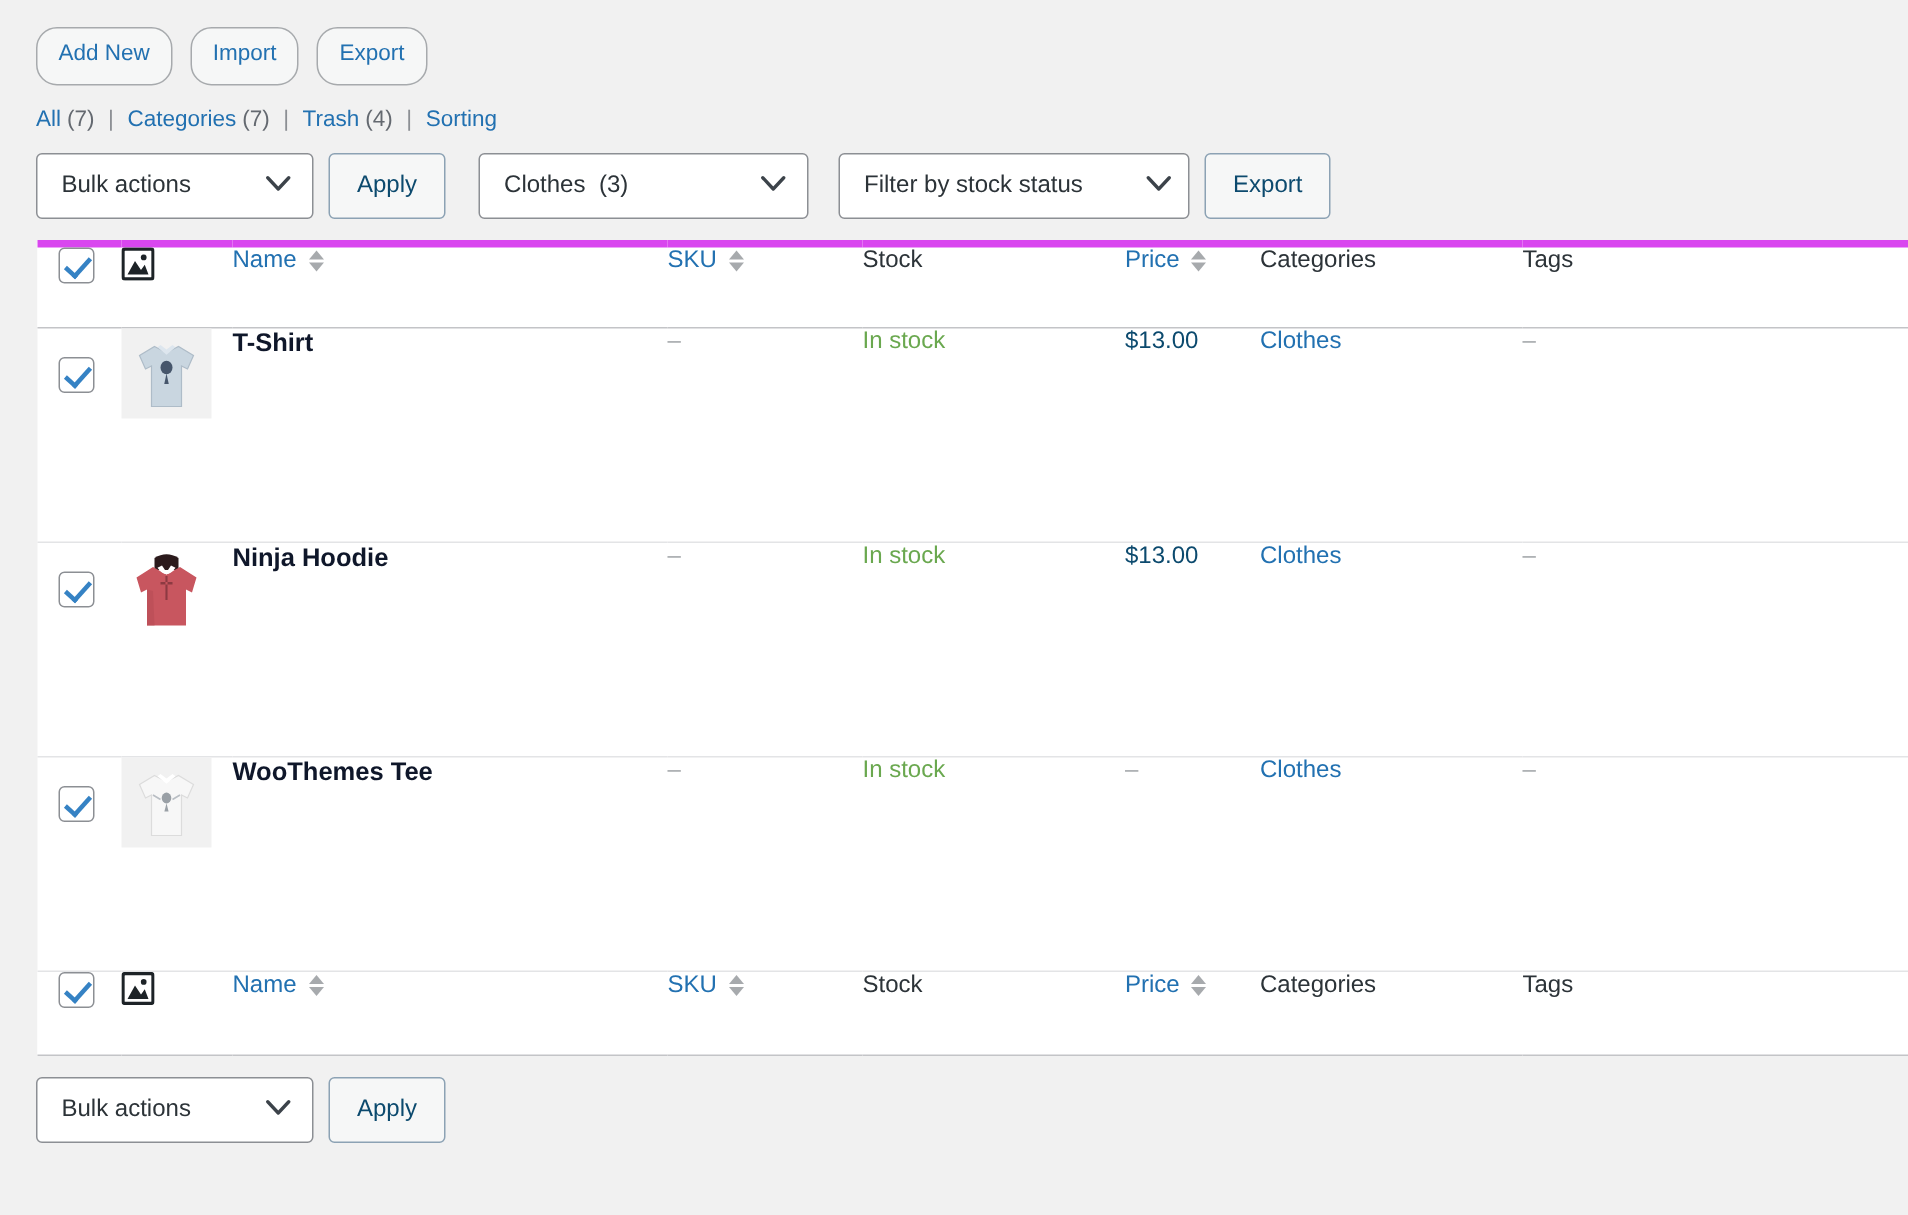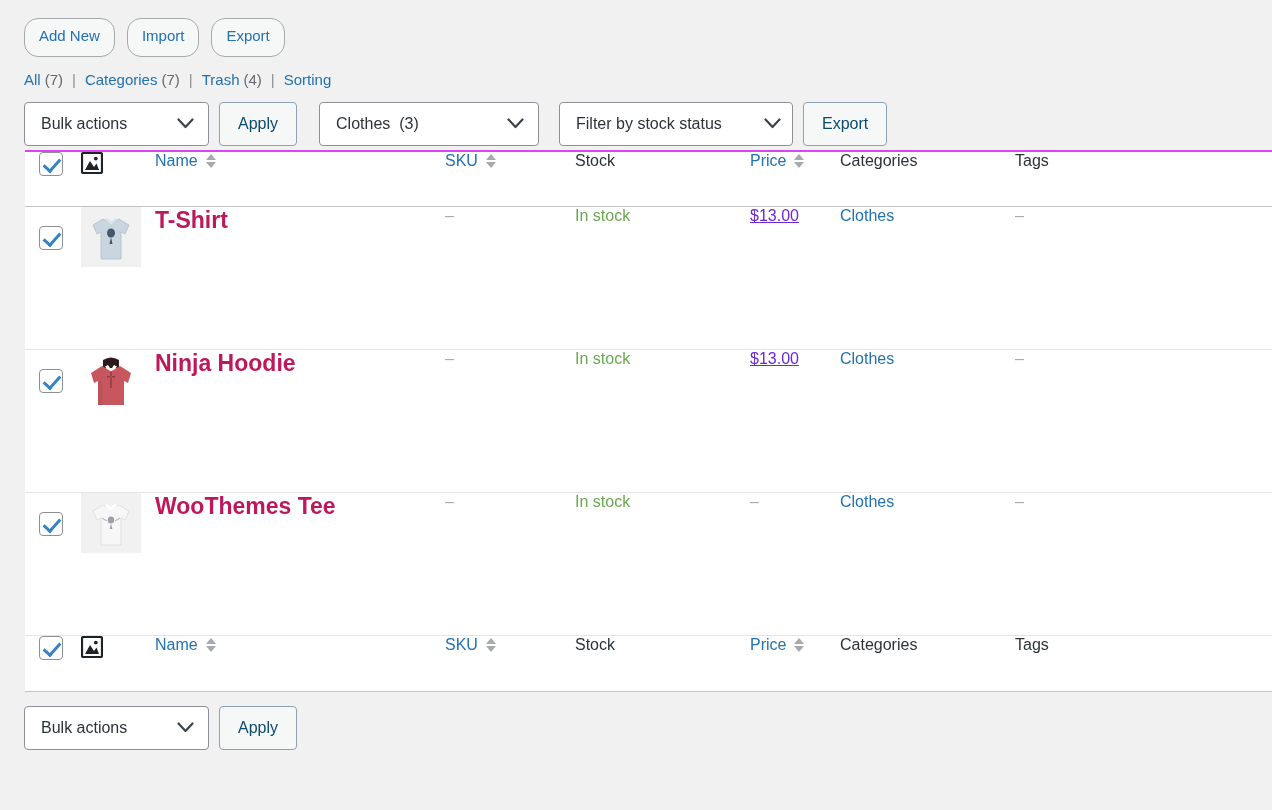--- a/index.html
+++ b/index.html
@@ -108,24 +108,24 @@
     font-family: "Liberation Sans", sans-serif;
   }
 
   .gap-sm { width: 10px; flex: 0 0 10px; }
   .gap-md { width: 22px; flex: 0 0 22px; }
 
   
   .wp-list-table {
     width: calc(100% - 25px);
     margin-left: 25px;
-    margin-top: 4px;
+    margin-top: 14px;
     border-collapse: collapse;
     background: #fff;
-    border-top: 2px solid #d946ef;
+    border-top: 5px solid #d946ef;
     border-bottom: 1px solid #c3c4c7;
     table-layout: fixed;
   }
   .wp-list-table thead tr,
   .wp-list-table tfoot tr { background: #fff; }
 
   .wp-list-table th,
   .wp-list-table td {
     text-align: left;
     vertical-align: top;
@@ -202,29 +202,29 @@
   .thumb {
     width: 60px; height: 60px;
     background: #f1f1f1;
     display: block;
     overflow: hidden;
     position: relative;
   }
   .thumb svg { display: block; }
 
   .product-name {
-    color: #be185d;
+    color: #0f172a;
     font-weight: bold;
-    font-size: 23px;
+    font-size: 17px;
     text-decoration: none;
     cursor: pointer;
   }
   .dash { color: #a7aaad; }
   .instock { color: #6aa84f; font-weight: normal; }
-  .price { color: #6d28d9; text-decoration: underline; }
+  .price { color: #0c4a6e; }
   .cat-link { color: #2271b1; text-decoration: none; cursor: pointer; }
 
   td.pad-cell { padding-top: 19px; }
 </style>
 </head>
 <body>
 
 <div class="page">
 
   <div class="page-header">

